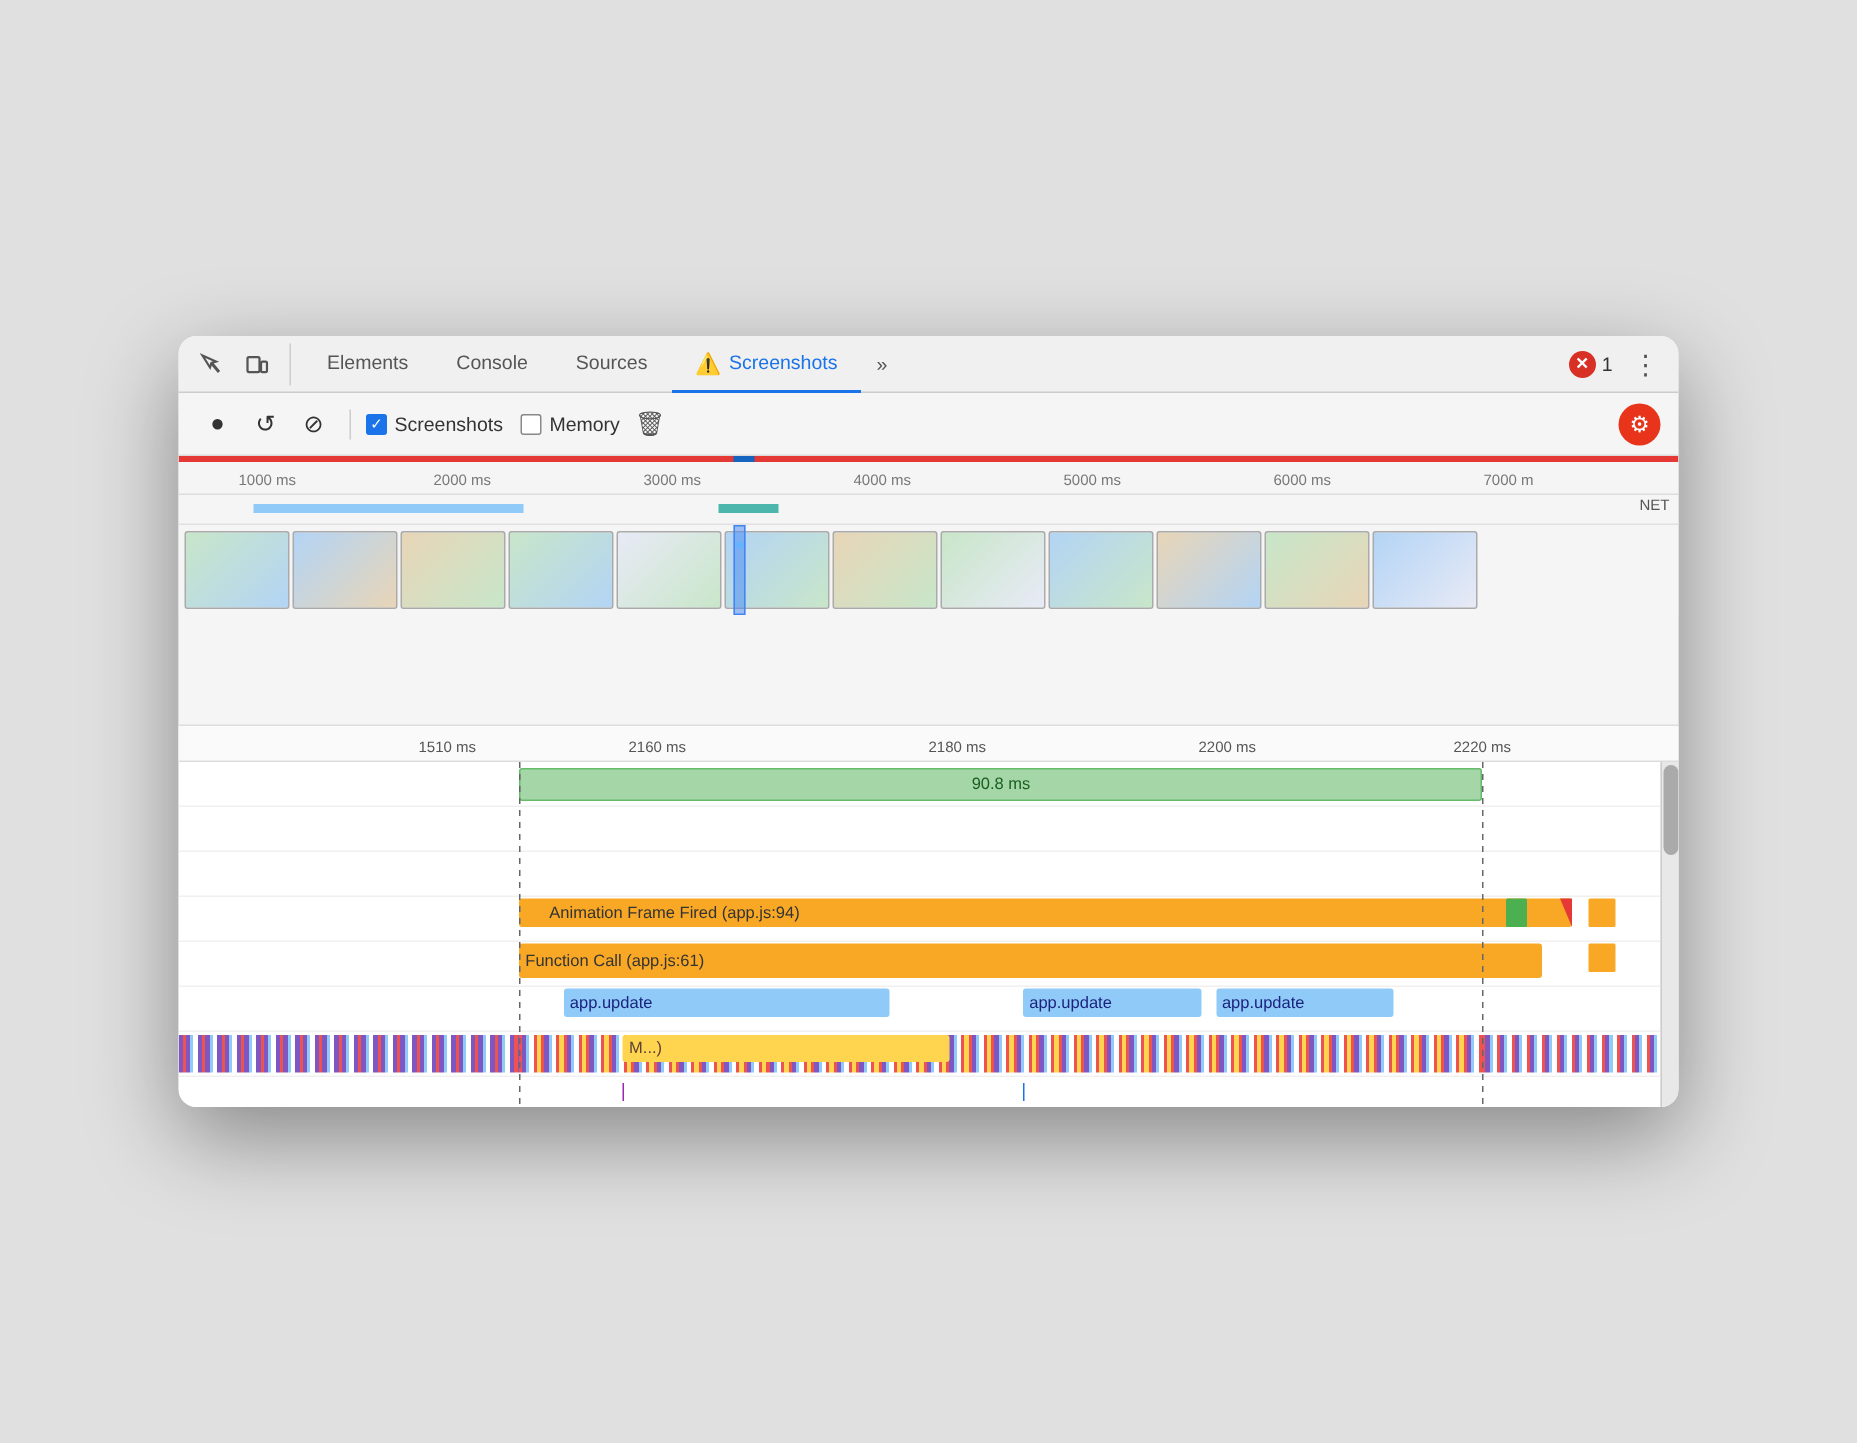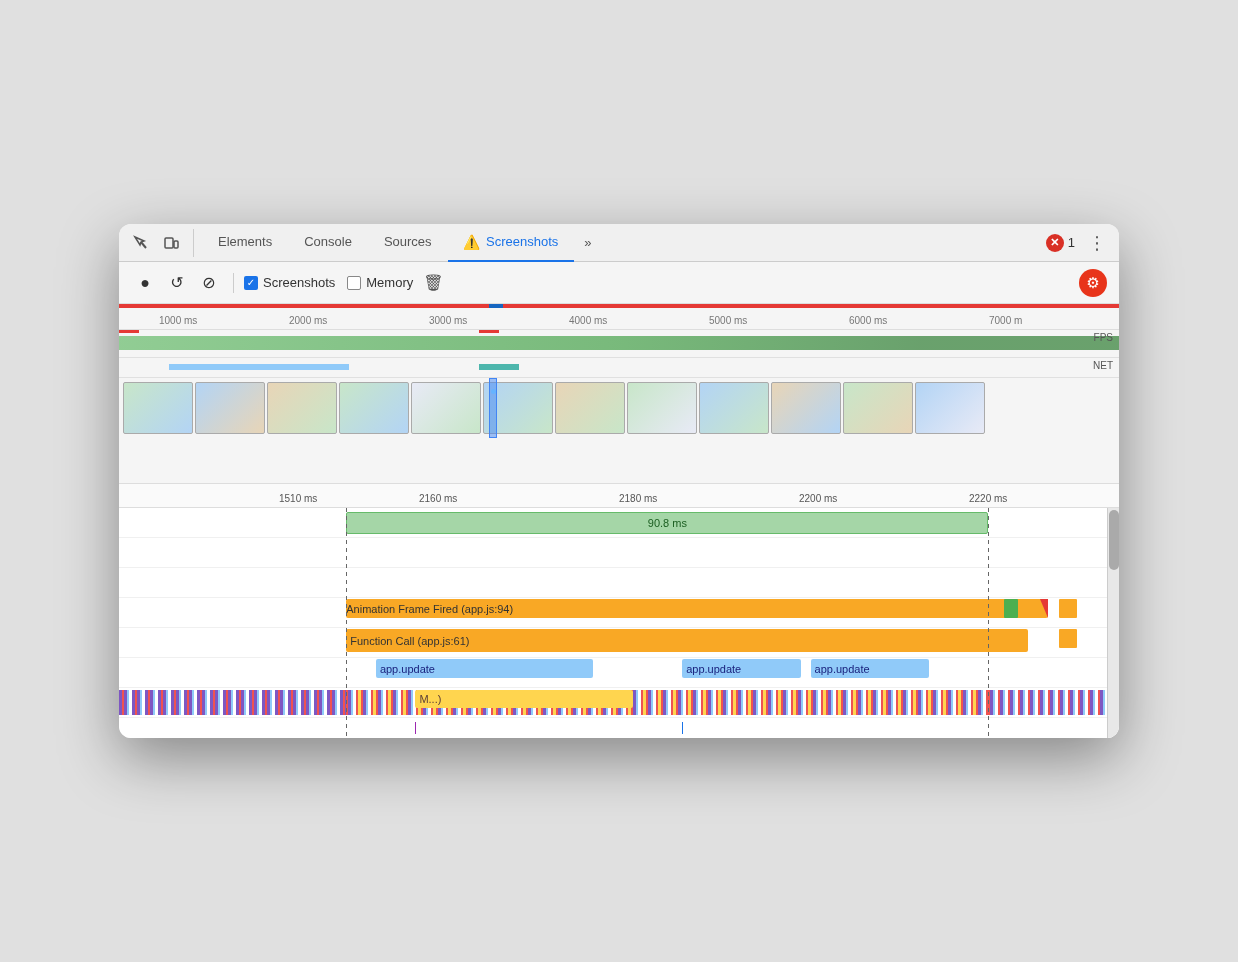--- a/index.html
+++ b/index.html
@@ -496,26 +496,20 @@
     <div class="time-ruler">
       <span class="time-tick" style="left:4%;">1000 ms</span>
       <span class="time-tick" style="left:17%;">2000 ms</span>
       <span class="time-tick" style="left:31%;">3000 ms</span>
       <span class="time-tick" style="left:45%;">4000 ms</span>
       <span class="time-tick" style="left:59%;">5000 ms</span>
       <span class="time-tick" style="left:73%;">6000 ms</span>
       <span class="time-tick" style="left:87%;">7000 m</span>
     </div>
 
-    <div class="track-fps">
-      <div class="fps-red-bar" style="left:0;width:2%;top:0;"></div>
-      <div class="fps-red-bar" style="left:36%;width:2%;top:0;"></div>
-      <div style="position:absolute;top:6px;left:0;right:0;height:14px;background:linear-gradient(to right, #66bb6a 0%, #43a047 50%, #2e7d32 80%);opacity:0.7;"></div>
-      <span class="fps-label">FPS</span>
-    </div>
 
 
     <div class="track-net">
       <div style="position:absolute;top:6px;left:5%;width:18%;height:6px;background:#90caf9;"></div>
       <div style="position:absolute;top:6px;left:36%;width:4%;height:6px;background:#4db6ac;"></div>
       <span class="net-label">NET</span>
     </div>
 
     <div class="track-screenshots">
       <div class="screenshot-thumbnails">
@@ -561,21 +555,21 @@
           <div class="frames-block" style="left:23%;right:12%;top:4px;bottom:4px;position:absolute;">
             <span>90.8 ms</span>
           </div>
         </div>
 
         <div class="timeline-track-row"></div>
 
         <div class="timeline-track-row"></div>
 
         <div class="timeline-track-row" style="position:relative;">
-          <div style="position:absolute;top:1px;left:23%;right:6%;height:19px;background:#f9a825;border-radius:2px;display:flex;align-items:center;padding:0 0;overflow:hidden;">
+          <div style="position:absolute;top:1px;left:23%;right:6%;height:19px;background:#f9a825;border-radius:2px;display:flex;align-items:center;padding:0 20px;overflow:hidden;">
             <span style="font-size:11px;color:#333;white-space:nowrap;">Animation Frame Fired (app.js:94)</span>
           </div>
 
           <div style="position:absolute;top:1px;right:9%;width:14px;height:19px;background:#4caf50;border-radius:1px;"></div>
 
           <div style="position:absolute;top:1px;right:6%;width:0;height:0;border-style:solid;border-width:0 8px 19px 0;border-color:transparent #e53935 transparent transparent;"></div>
 
           <div style="position:absolute;top:1px;right:3%;width:18px;height:19px;background:#f9a825;border-radius:1px;"></div>
         </div>
 

